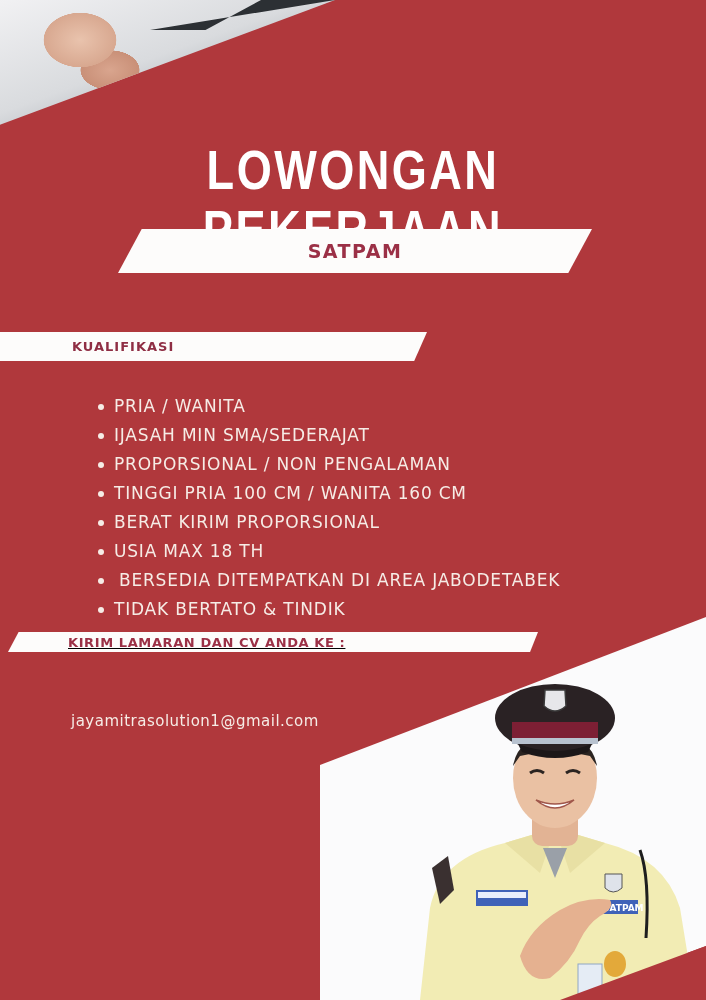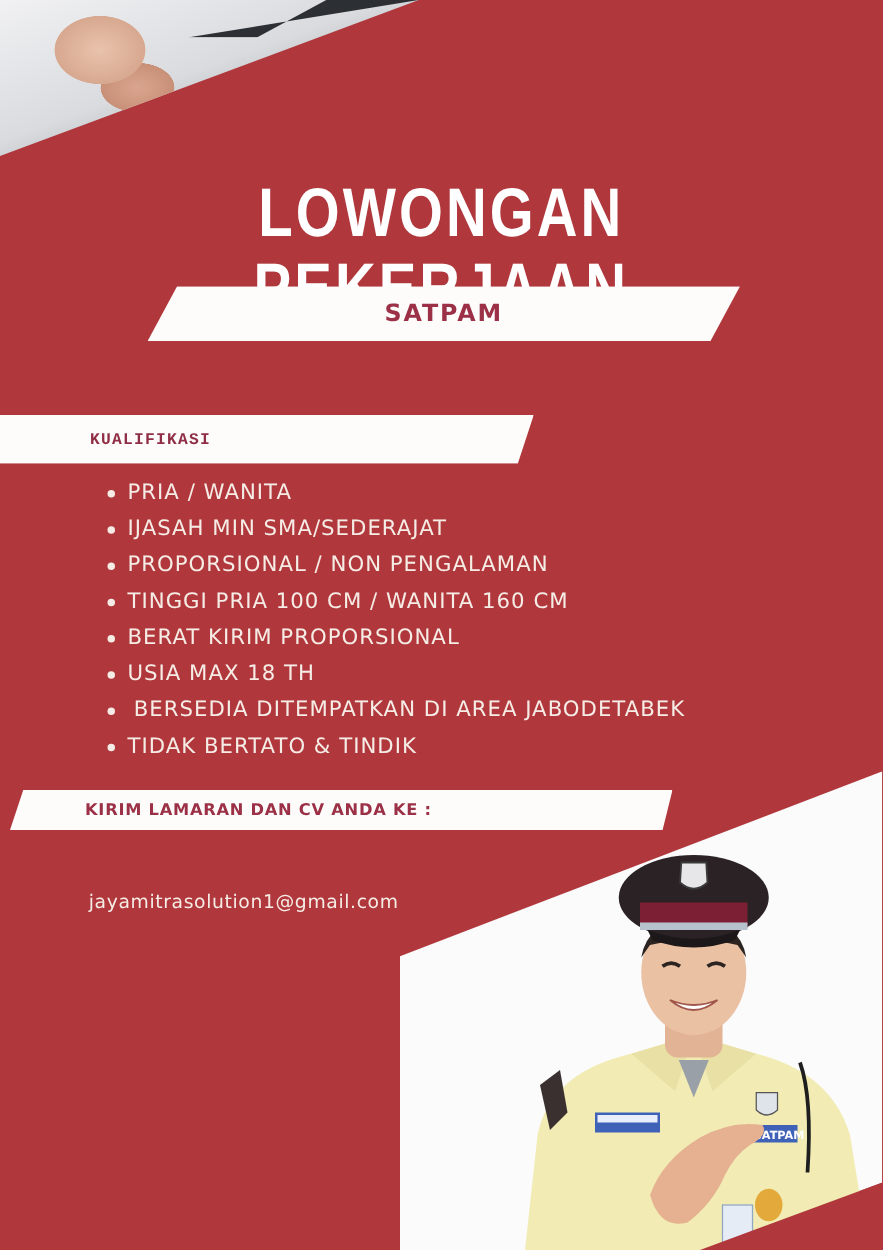--- a/index.html
+++ b/index.html
@@ -42,38 +42,38 @@
     .banner-satpam {
       left: 118px; top: 229px; width: 474px; height: 44px;
       clip-path: polygon(5% 0, 100% 0, 95% 100%, 0 100%);
       justify-content: center;
     }
     .banner-satpam .label {
       color: #9b3046; font-weight: 700; font-size: 19px; letter-spacing: 1.5px;
       font-family: "DejaVu Sans", sans-serif;
     }
     .banner-kual {
-      left: 0; top: 332px; width: 427px; height: 39px;
+      left: 0; top: 332px; width: 427px; height: 29px;
       clip-path: polygon(0 0, 100% 0, 97% 100%, 0 100%);
-      font-family: Liberation Mono, monospace;
     }
     .banner-kual .label {
       margin-left: 72px; color: #8f2e44; font-weight: 700; font-size: 13px; letter-spacing: 1px;
     }
     .banner-kirim {
-      left: 8px; top: 632px; width: 530px; height: 32px;
+      left: 8px; top: 632px; width: 530px; height: 20px;
       clip-path: polygon(2% 0, 100% 0, 98.5% 100%, 0 100%);
+      text-decoration: underline;
     }
     .banner-kirim .label {
       margin-left: 60px; color: #9b3046; font-weight: 700; font-size: 13px; letter-spacing: 0.6px;
     }
 
     
     .qual-list {
-      position: absolute; left: 82px; top: 376px; margin: 4px; padding: 0; list-style: none;
+      position: absolute; left: 82px; top: 376px; margin: 16px; padding: 0; list-style: none;
     }
     .qual-item {
       color: #f6ece6; font-size: 17px; letter-spacing: 0.8px; height: 29px; line-height: 29px;
       display: flex; align-items: center; white-space: nowrap;
     }
     .qual-item .bullet {
       display: inline-block; width: 6px; height: 6px; border-radius: 50%;
       background: #f6ece6; margin-right: 10px; flex: none;
     }
     .qual-item.extra-gap .bullet { margin-right: 15px; }

